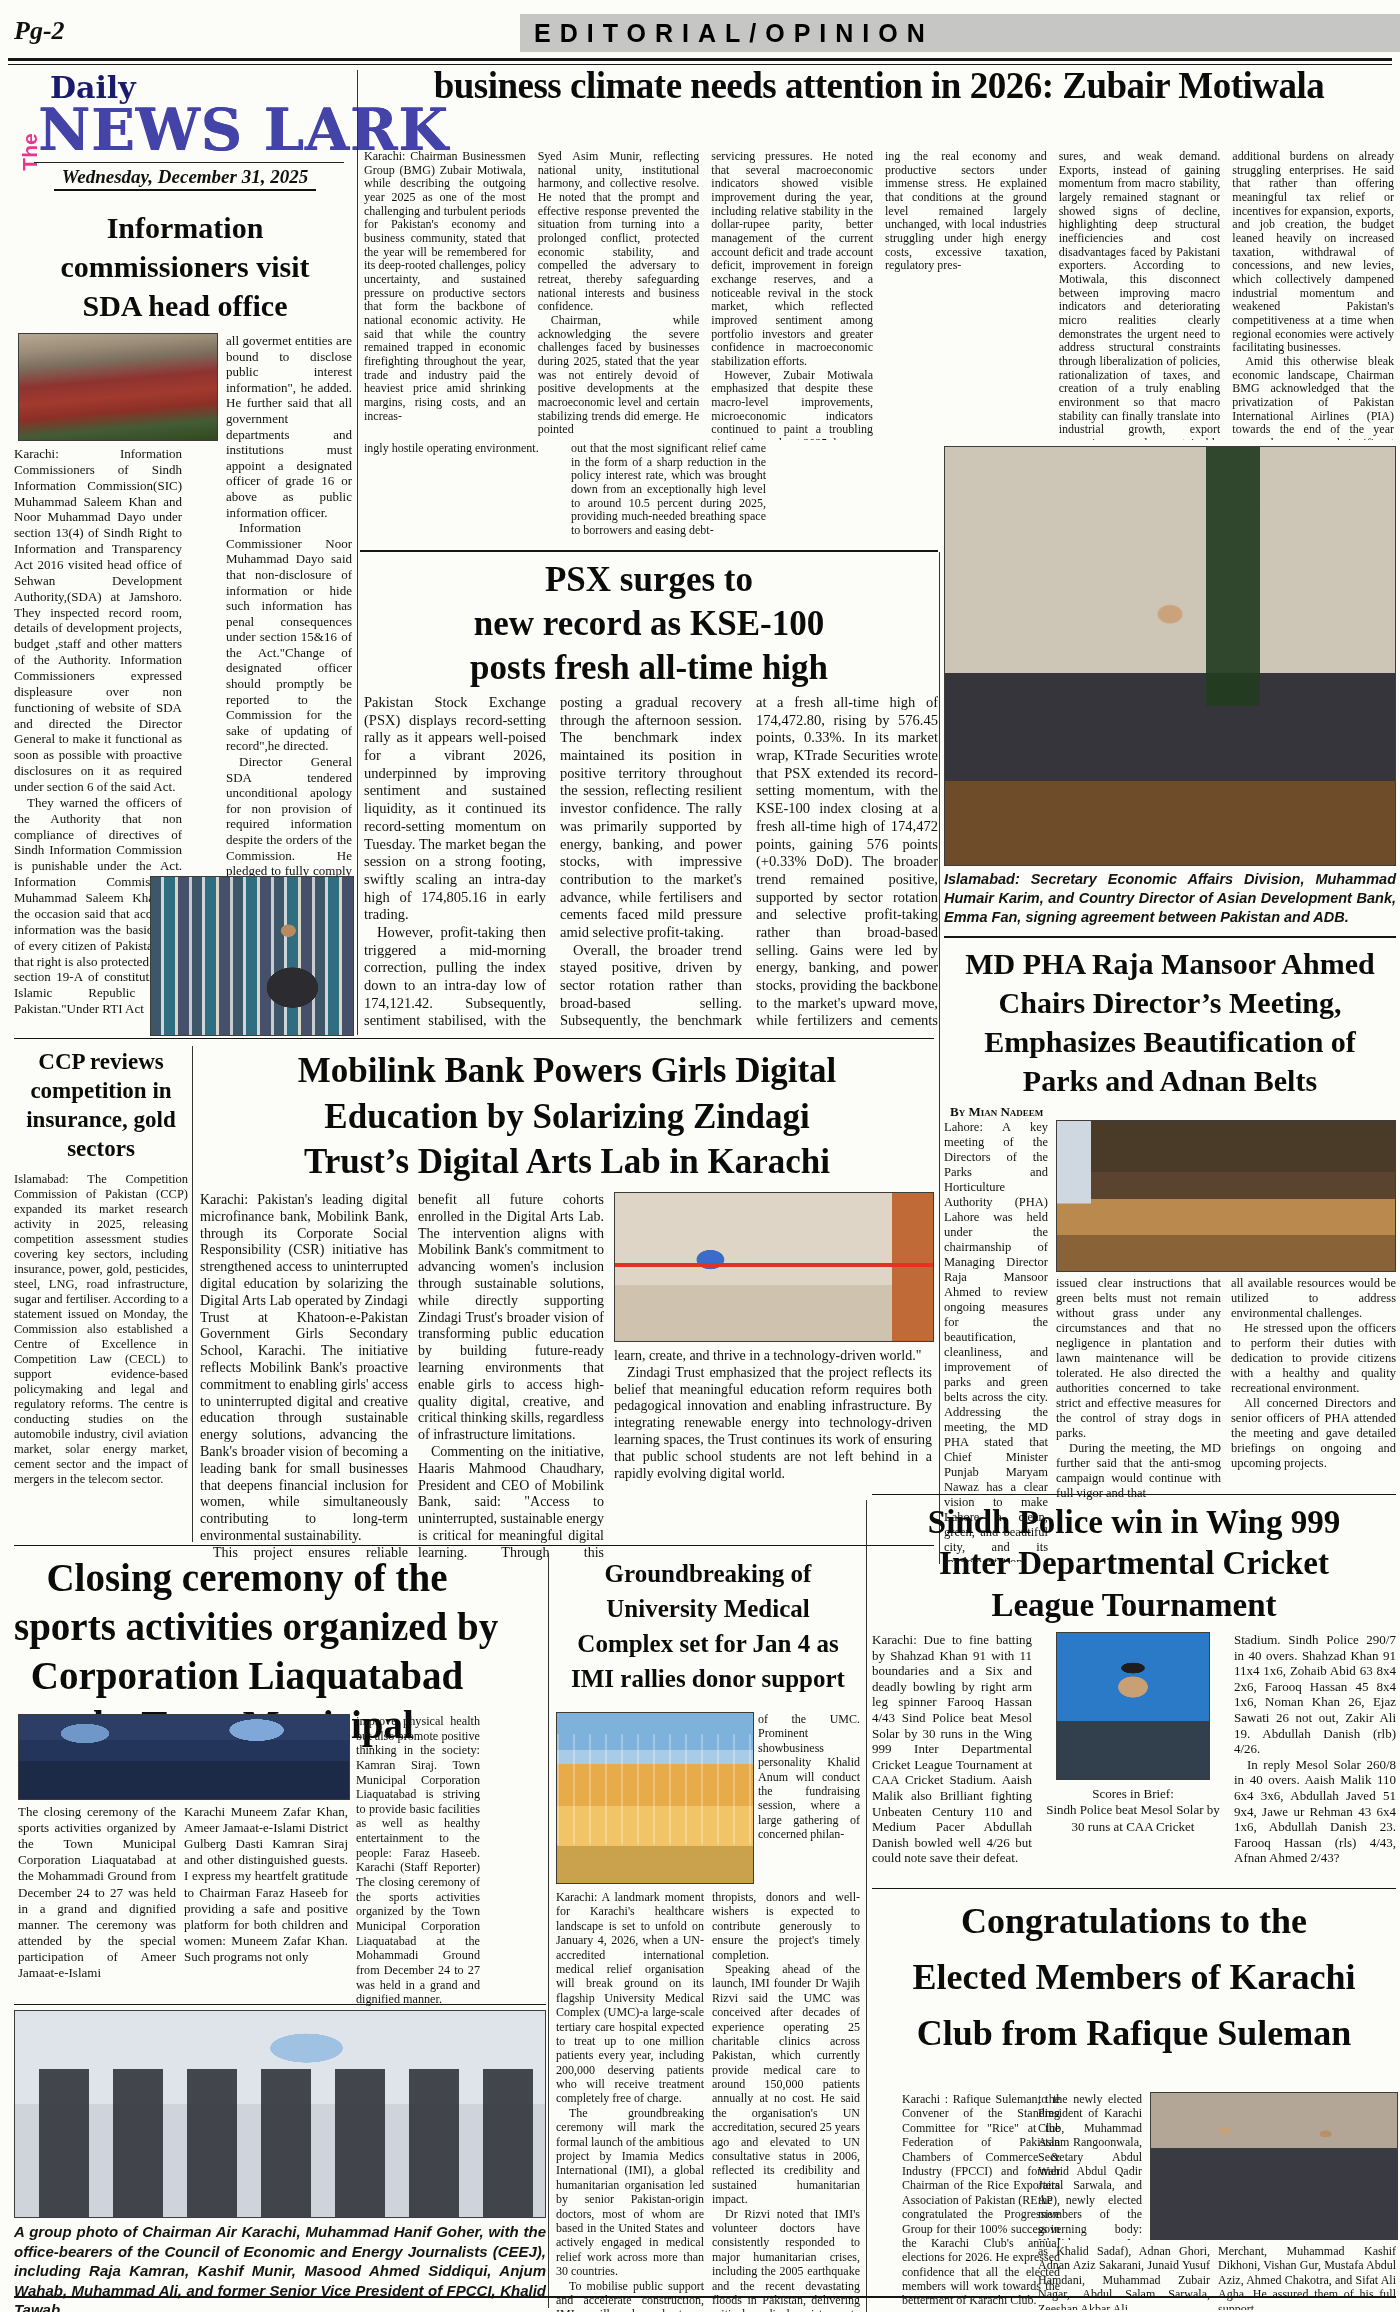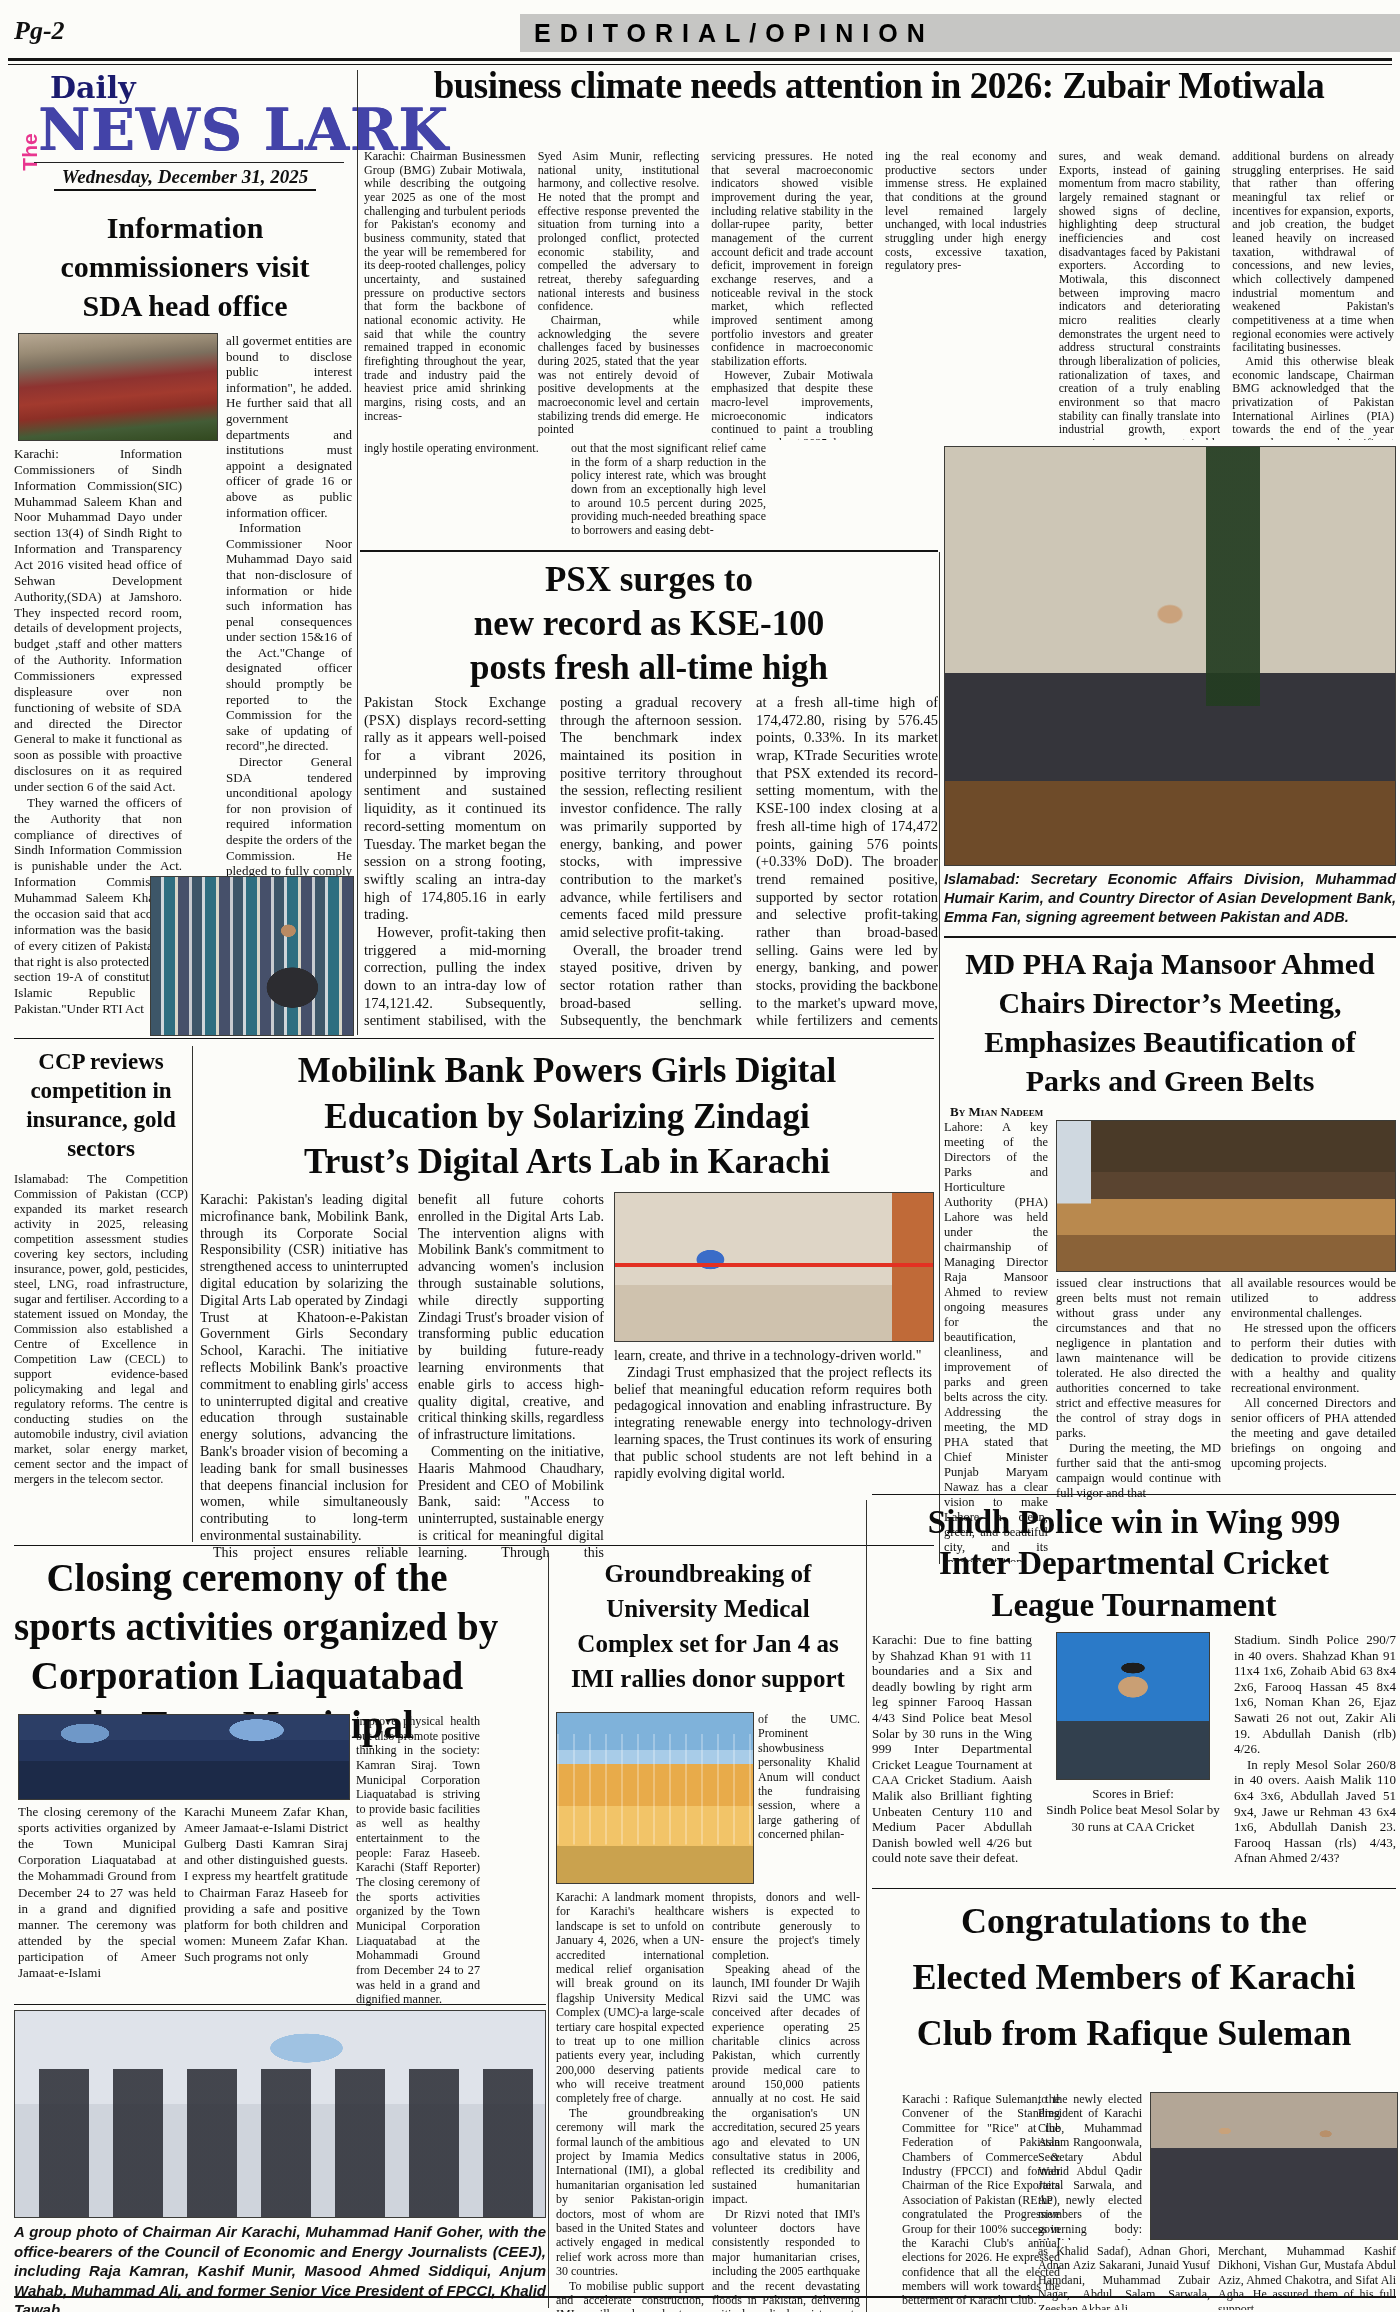--- a/index.html
+++ b/index.html
@@ -182,21 +182,21 @@
   <div class="abs ph ph-adb" style="left:944px;top:446px;width:450px;height:418px;"></div>
   <div class="abs cap" style="left:944px;top:870px;width:452px;font-size:14.5px;">Islamabad: Secretary Economic Affairs Division, Muhammad Humair Karim, and Country Director of Asian Development Bank, Emma Fan, signing agreement between Pakistan and ADB.</div>
 
   <div class="vr" style="left:939px;top:552px;height:1012px;"></div>
 
   <div class="hr" style="left:944px;top:936px;width:452px;"></div>
   <div class="abs hl hl-pha" style="left:944px;top:944px;width:452px;">
       <p>MD PHA Raja Mansoor Ahmed</p>
       <p>Chairs Director’s Meeting,</p>
       <p>Emphasizes Beautification of</p>
-      <p>Parks and Green Belts</p>
+      <p>Parks and Adnan Belts</p>
     </div>
   <div class="abs byline" style="left:950px;top:1104px;">By Mian Nadeem</div>
   <div class="abs" style="left:944px;top:1120px;width:452px;height:442px;">
     <div class="bt" style="position:absolute;left:0;top:0;width:104px;height:442px;font-size:12.5px;">
         <p>Lahore: A key meeting of the Directors of the Parks and Horticulture Authority (PHA) Lahore was held under the chairmanship of Managing Director Raja Mansoor Ahmed to review ongoing measures for the beautification, cleanliness, and improvement of parks and green belts across the city. Addressing the meeting, the MD PHA stated that Chief Minister Punjab Maryam Nawaz has a clear vision to make Lahore a clean, green, and beautiful city, and its implementation remains the top priority .</p>
       </div>
     <div class="ph ph-board" style="position:absolute;left:112px;top:0;width:338px;height:150px;"></div>
     <div class="cols" style="position:absolute;left:112px;top:156px;width:340px;height:286px;gap:10px;">
       <div class="bt" style="font-size:12.5px;">
           <p>issued clear instructions that green belts must not remain without grass under any circumstances and that no negligence in plantation and lawn maintenance will be tolerated. He also directed the authorities concerned to take strict and effective measures for the control of stray dogs in parks.</p>

